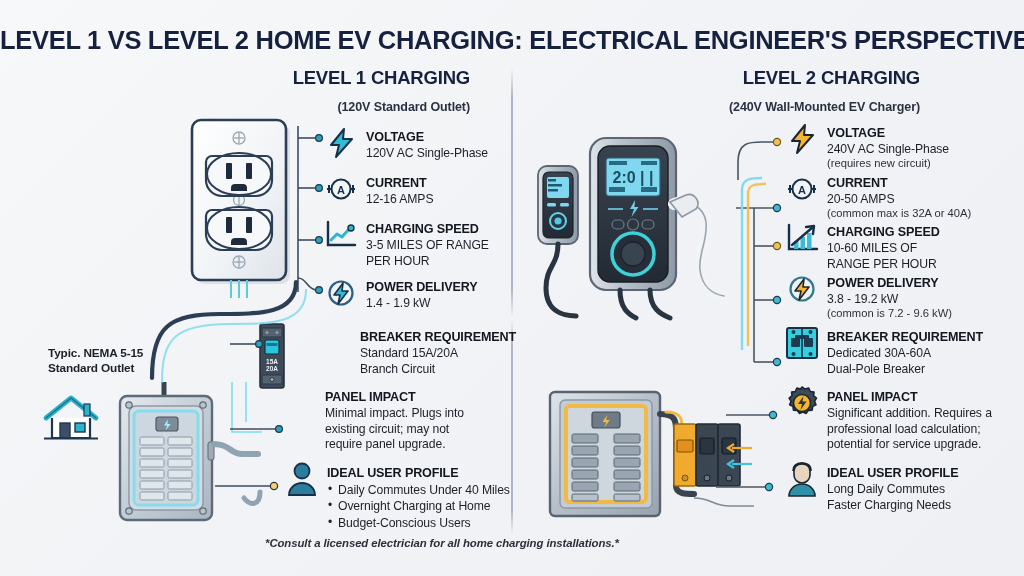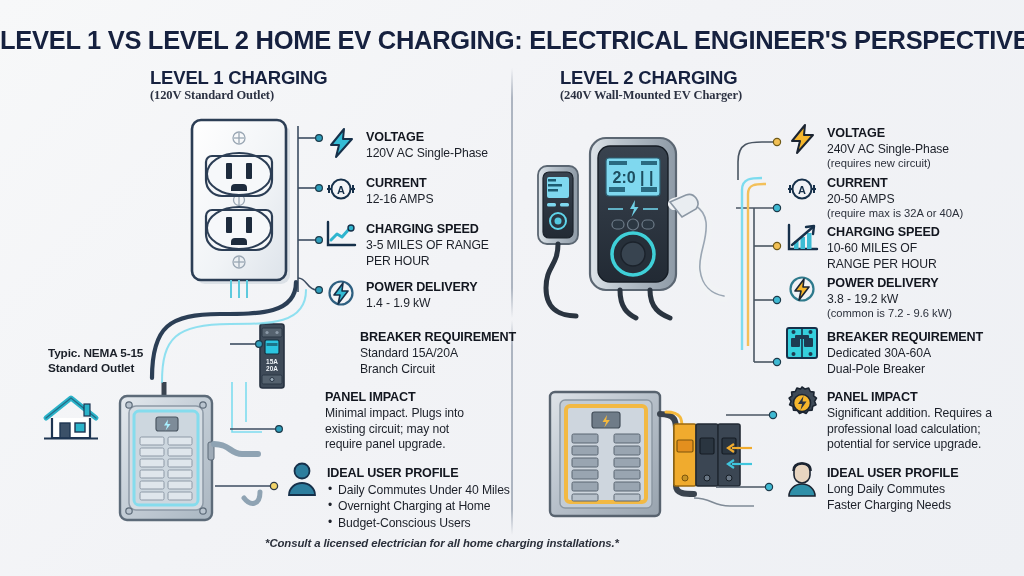--- a/index.html
+++ b/index.html
@@ -22,28 +22,28 @@
     text-align: left;
     font-size: 25.5px;
     font-weight: bold;
     letter-spacing: -0.3px;
     color: #16213f;
     text-shadow: 0 1px 1px rgba(255,255,255,.9);
     white-space: nowrap;
   }
 
   
-  .col-head { position: absolute; text-align: left; }
+  .col-head { position: absolute; text-align: right; }
   .col-head .h {
     font-size: 18.5px; font-weight: bold; color: #16213f;
     letter-spacing: -0.2px; line-height: 1.1;
   }
   .col-head .sub {
     font-size: 12.5px; font-weight: bold; color: #2b3142;
-    margin-top: 0; letter-spacing: -0.1px; font-family: Liberation Serif, serif;
+    margin-top: 12px; letter-spacing: -0.1px;
   }
   #head-l { left: 150px; top: 68px; width: 320px; }
   #head-r { left: 560px; top: 68px; width: 360px; }
 
   
   .divider {
     position: absolute; left: 511px; width: 1.6px;
     background: linear-gradient(to bottom, rgba(150,160,175,0) 0%, rgba(150,160,175,.75) 12%, rgba(150,160,175,.75) 88%, rgba(150,160,175,0) 100%);
   }
   #div-1 { top: 68px; height: 250px; }
@@ -516,21 +516,21 @@
         <text x="15" y="18" font-size="11" font-family="Liberation Sans, sans-serif" font-weight="bold" fill="#16304a" text-anchor="middle">A</text>
         <line x1="1" y1="13" x2="5" y2="13" stroke="#16304a" stroke-width="2"></line>
         <line x1="25" y1="13" x2="29" y2="13" stroke="#16304a" stroke-width="2"></line>
         <line x1="3" y1="9" x2="3" y2="17" stroke="#16304a" stroke-width="2"></line>
         <line x1="27" y1="9" x2="27" y2="17" stroke="#16304a" stroke-width="2"></line>
       </svg>
     </span>
     <span class="txt">
       <span class="lbl">CURRENT</span>
       <div class="val">20-50 AMPS</div>
-      <div class="note">(require max is 32A or 40A)</div>
+      <div class="note">(common max is 32A or 40A)</div>
     </span>
   </div>
 
   <div class="spec" id="r-s2" style="left:786px; top:221px;">
     <span class="ico">
       <svg width="32" height="30" viewBox="0 0 32 30">
         <path d="M3 2 L3 26 L31 26" fill="none" stroke="#16304a" stroke-width="2.4" stroke-linecap="round"></path>
         <rect x="8" y="18" width="4.5" height="8" fill="#3bbcd4"></rect>
         <rect x="14.5" y="14" width="4.5" height="12" fill="#3bbcd4"></rect>
         <rect x="21" y="10" width="4.5" height="16" fill="#3bbcd4"></rect>

